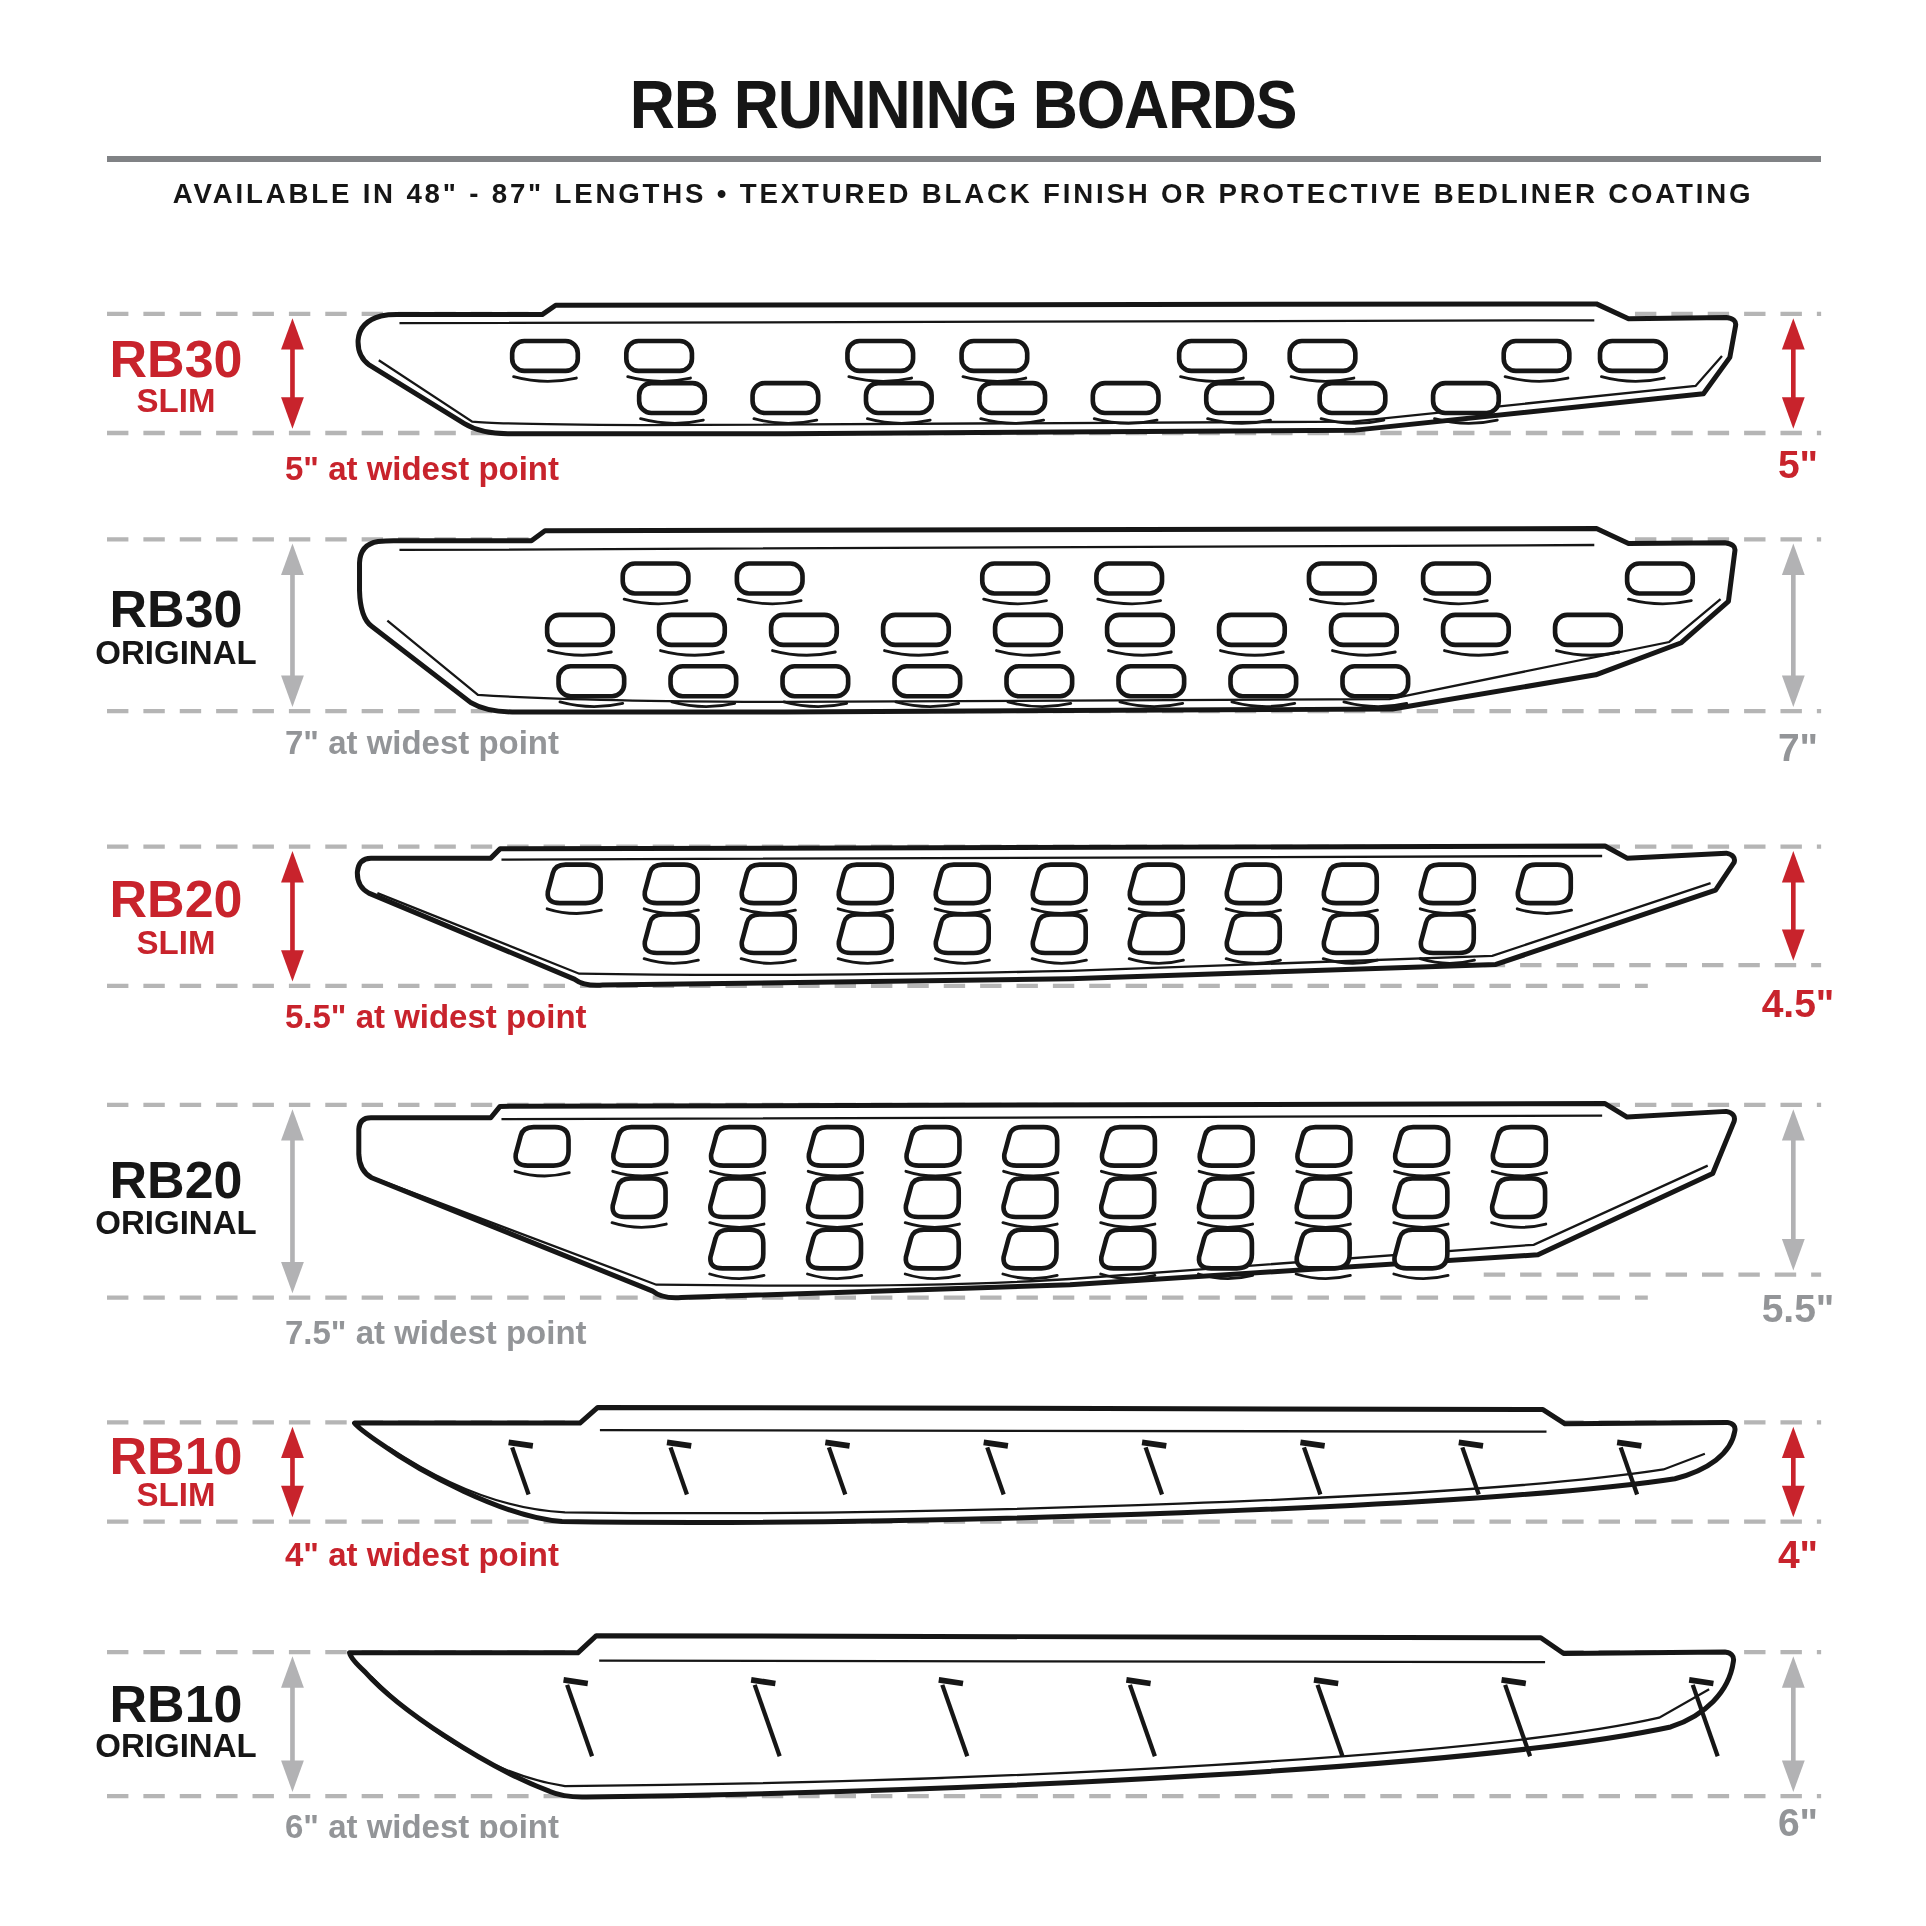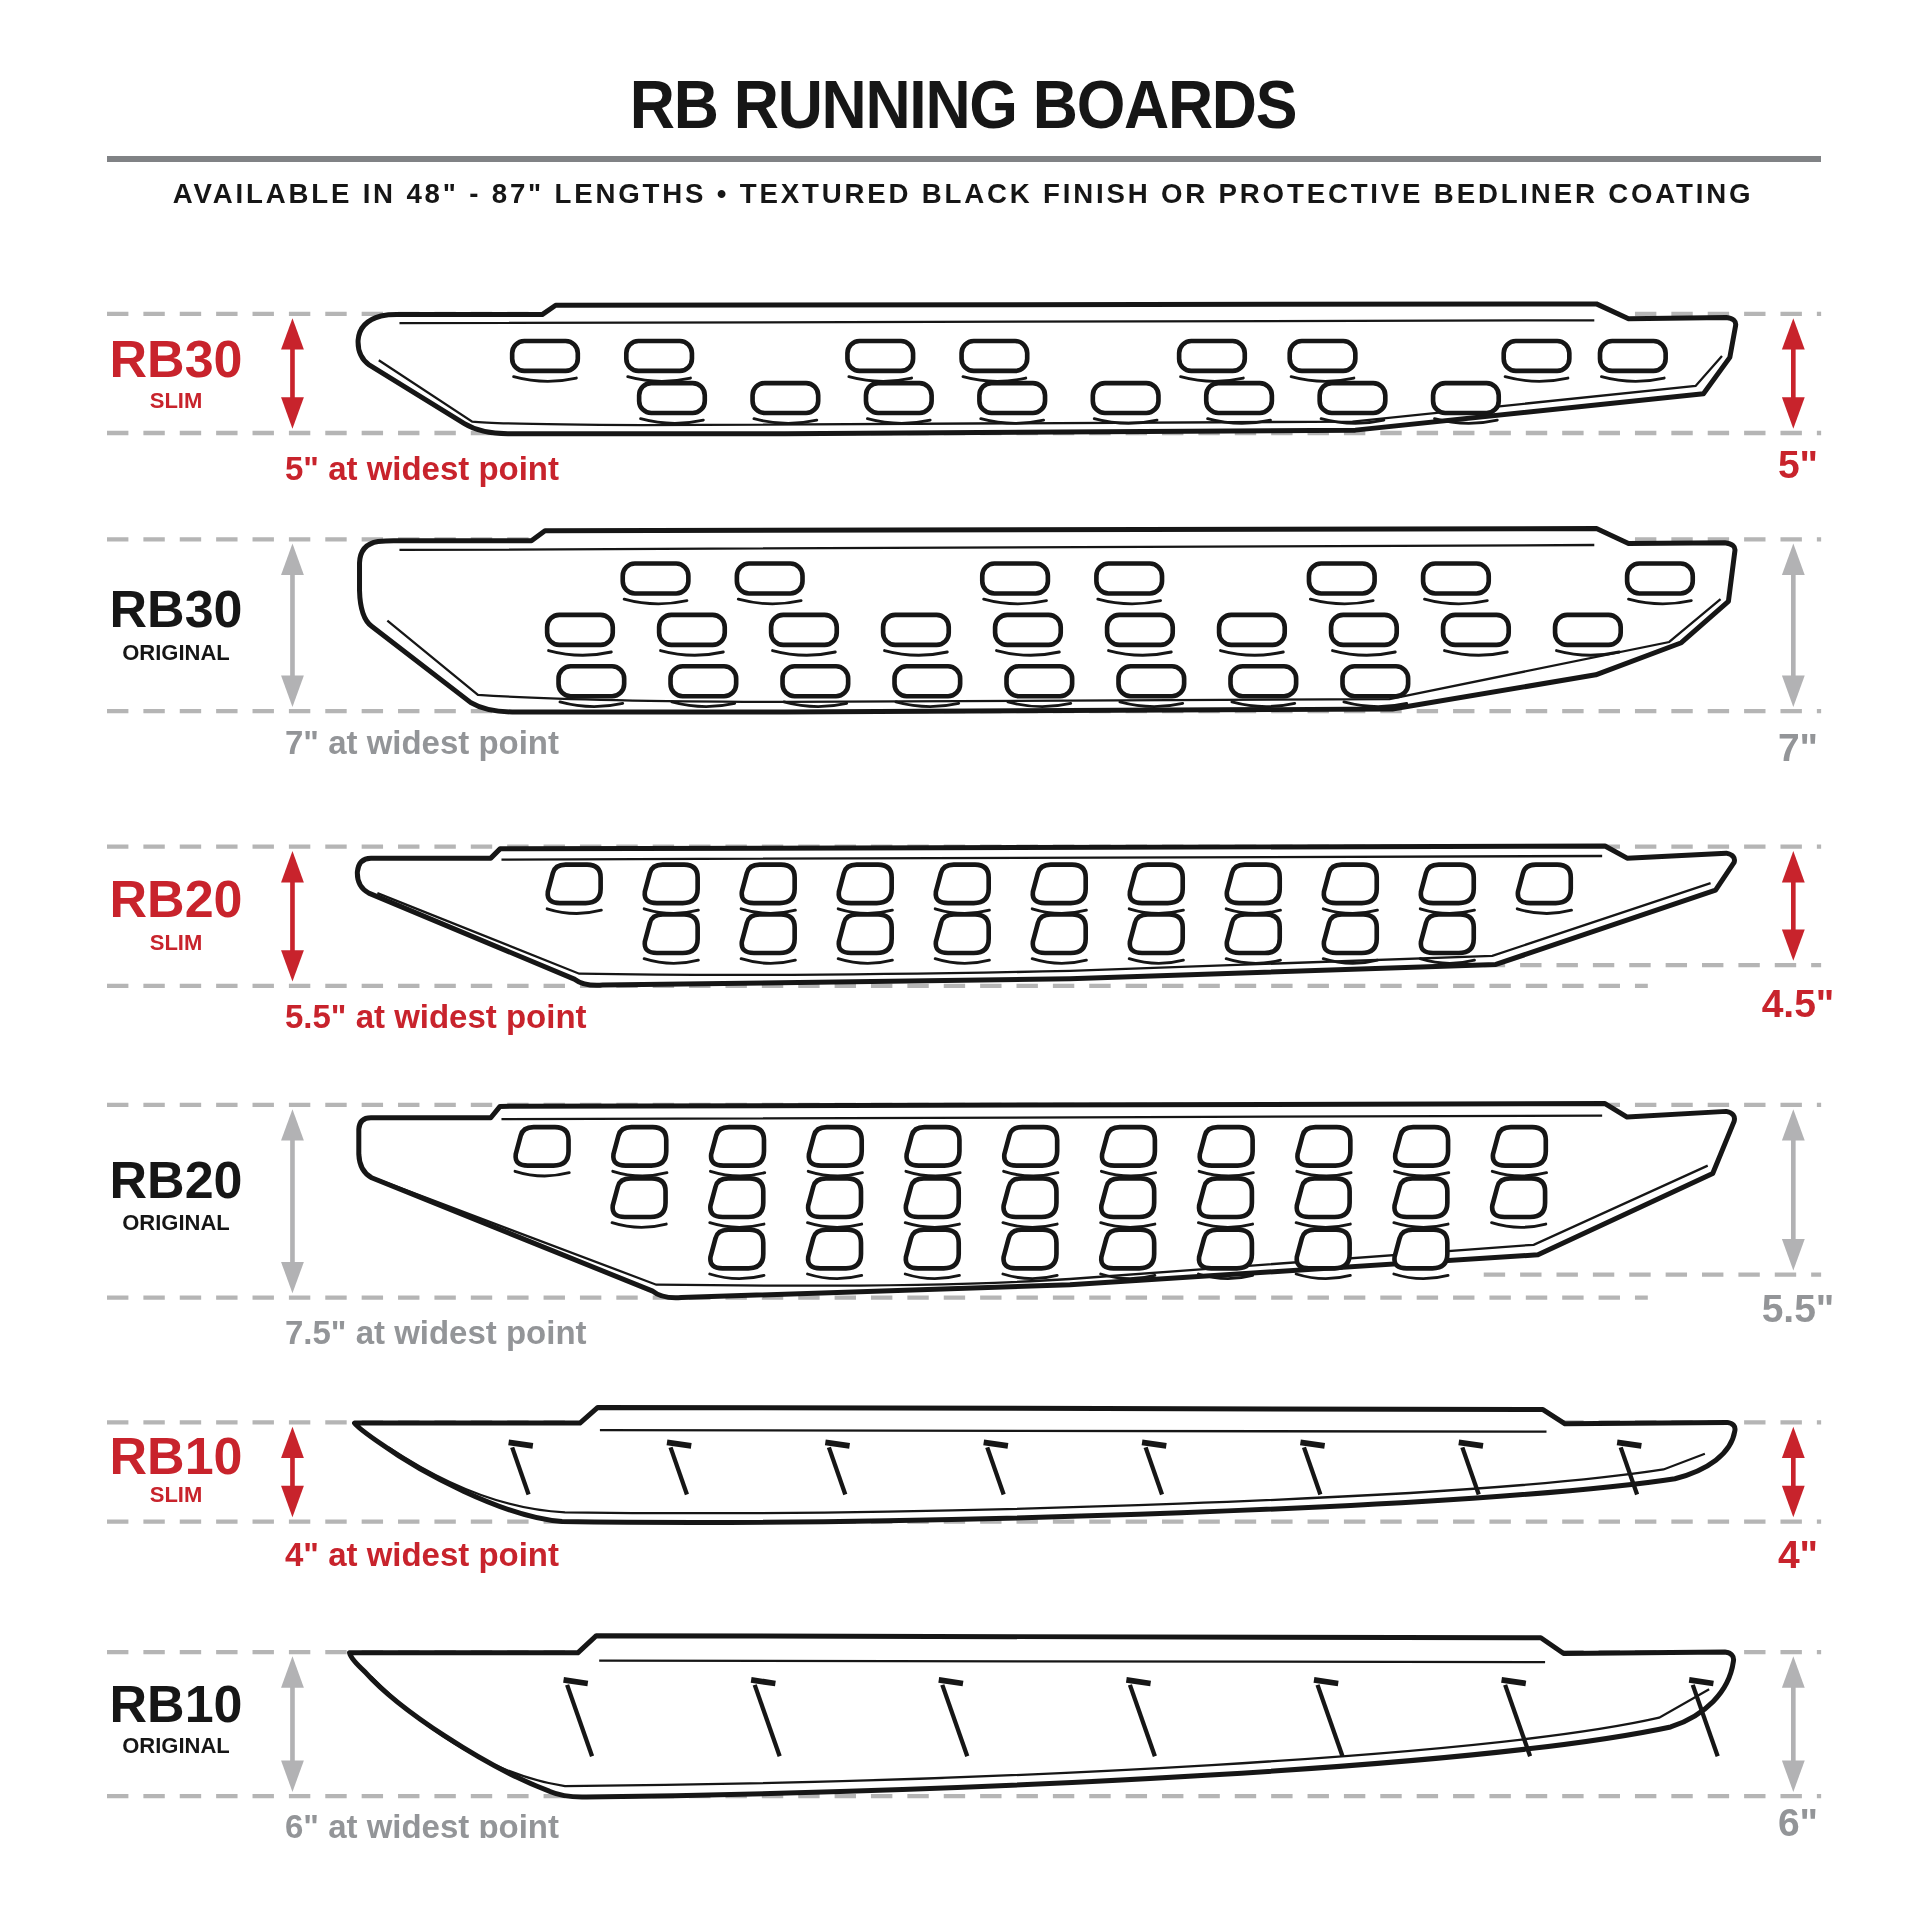--- a/index.html
+++ b/index.html
@@ -5,21 +5,21 @@
   html,body{margin:0;padding:0;background:#fff;}
   .page{position:relative;width:1926px;height:1838px;background:#fff;overflow:hidden;
         font-family:"Liberation Sans",sans-serif;color:var(--ink,#161616);}
   .abs{position:absolute;line-height:1;}
   .title{left:963px;top:107px;transform:translate(-50%,-54%) scaleX(.92);
          font-size:68px;font-weight:700;letter-spacing:-1.4px;white-space:nowrap;}
   .rule{left:107px;top:156px;width:1714px;height:5.7px;background:var(--rule,#808285);}
   .subtitle{left:963px;top:193px;transform:translate(-50%,-50%) scaleX(.97);
             font-size:28.5px;font-weight:700;letter-spacing:2.9px;white-space:nowrap;}
   .model{font-size:52px;font-weight:700;transform:translate(-50%,-52%);white-space:nowrap;}
-  .variant{font-size:22px;font-weight:700;transform:translate(-50%,-52%);white-space:nowrap;}
+  .variant{font-size:33px;font-weight:700;transform:translate(-50%,-52%);white-space:nowrap;}
   .dim-l{font-size:34px;font-weight:700;transform:translateY(-52%) scaleX(.97);
          transform-origin:left center;white-space:nowrap;}
   .dim-r{font-size:39px;font-weight:700;transform:translate(-50%,-52%);white-space:nowrap;}
   .red{color:var(--red,#C8232C);}
   .ink{color:var(--ink,#161616);}
   .graytx{color:var(--gray,#939598);}
   svg.canvas{position:absolute;left:0;top:0;}
   .outline{fill:#fff;stroke:var(--ink,#161616);stroke-width:7;stroke-linejoin:round;}
   .detail{fill:none;stroke:var(--ink,#161616);stroke-width:3.2;}
   .dashline{stroke:var(--dash,#B5B5B5);stroke-width:6;stroke-dasharray:30 21;fill:none;}

